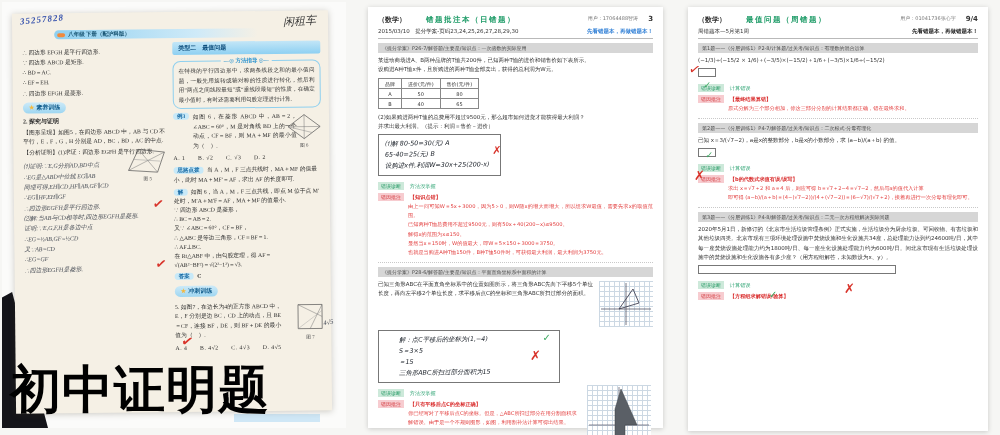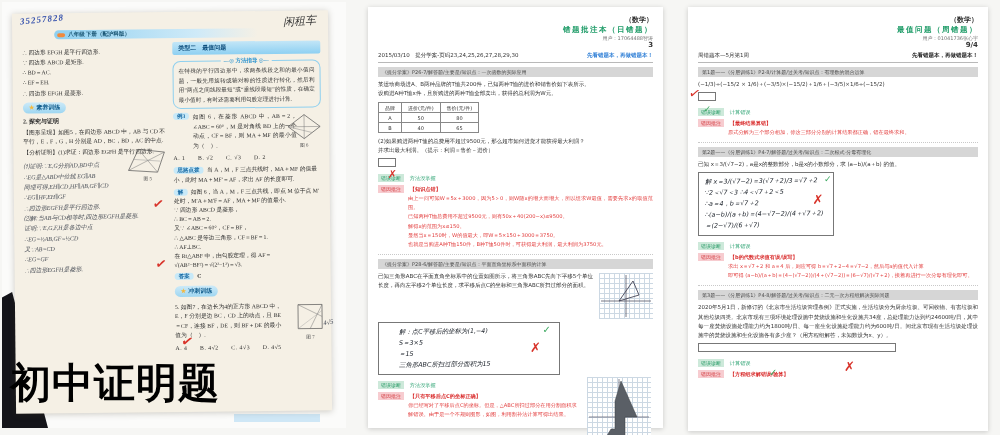--- a/index.html
+++ b/index.html
@@ -50,23 +50,23 @@
   .opt-line{margin:3px 0;letter-spacing:.5px;position:relative;}
   .solve-lines div{line-height:1.6;}
   .ans-row{margin:2px 0;}
   .margin-note{position:absolute;right:-10px;bottom:26px;font-size:6.5px;color:#3c4250;
                font-style:italic;transform:rotate(-10deg);}
   
   .page{position:absolute;background:#fff;box-shadow:0 1px 5px rgba(0,0,0,.18);
         box-sizing:border-box;padding:8px 10px;font-size:5.5px;color:#333;}
   #mid-page{left:368px;top:7px;width:295px;height:421px;}
   #right-page{left:688px;top:7px;width:300px;height:424px;}
-  .ph1{display:flex;align-items:flex-end;flex-direction:column;}
+  .ph1{display:flex;align-items:flex-start;}
   .ph-subj{font-weight:bold;font-size:7px;color:#333;}
-  .ph-title{color:#1f9c68;font-weight:bold;font-size:7.5px;letter-spacing:1.5px;margin-left:0;}
+  .ph-title{color:#1f9c68;font-weight:bold;font-size:7.5px;letter-spacing:1.5px;margin-left:20px;}
   .ph-user{margin-left:auto;font-size:5px;color:#777;}
   .ph-page{font-size:7px;color:#333;margin-left:10px;font-weight:bold;}
   .ph2{display:flex;margin-top:3px;font-size:5.5px;color:#333;}
   .slogan-blue{margin-left:auto;font-weight:bold;color:#2f7fd6;}
   .slogan-dark{margin-left:auto;font-weight:bold;color:#1b1b1b;}
   .phr{border-bottom:1px solid #b9b9b9;margin:3px 0 4px;}
   .qbar{background:#d6d6d6;color:#4a4a4a;font-size:5px;padding:2px 4px;margin:4px 0 3px;white-space:nowrap;overflow:hidden;}
   .qtext{line-height:1.65;text-align:justify;}
   .qtable{border-collapse:collapse;margin:4px 0;font-size:5px;}
   .qtable th,.qtable td{border:0.7px solid #888;padding:1.5px 6px;text-align:center;font-weight:normal;}
@@ -83,21 +83,21 @@
   .grid{background-color:#fff;
         background-image:linear-gradient(#ccd8e3 1px,transparent 1px),
                          linear-gradient(90deg,#ccd8e3 1px,transparent 1px);
         background-size:5px 5px;position:relative;}
   .q2fig{float:right;width:54px;height:46px;margin-left:6px;margin-top:1px;}
   .annofig-wrap{position:relative;}
   .annofig{position:absolute;right:2px;top:-4px;width:64px;height:80px;}
   .anno-narrow{width:200px;}
   svg{display:block;}
   
-  .overlay-caption{position:absolute;left:10px;top:356px;margin:0;font-size:41px;font-weight:bold;
+  .overlay-caption{position:absolute;left:10px;top:356px;margin:0;font-size:51px;font-weight:bold;
                    color:#000;letter-spacing:1px;z-index:20;font-family:"DejaVu Sans",sans-serif;}
 </style>
 </head>
 <body>
 
 <div class="photo">
   <div class="photo-edge"></div>
   <div class="blue-strip"></div>
 
   <div class="lp serif">
@@ -255,20 +255,25 @@
       <tr>
         <td>B</td>
         <td>40</td>
         <td>65</td>
       </tr>
     </tbody>
       </table>
     <div class="qtext">(2)如果购进两种T恤的总费用不超过9500元，那么超市如何进货才能获得最大利润？</div>
     <div class="qtext">并求出最大利润。（提示：利润＝售价－进价）</div>
     <div class="hand-box">
+      <div>
+          <div class="hw-line">⑴解 80-50=30(元) A</div>
+          <div class="hw-line">65-40=25(元) B</div>
+          <div class="hw-line">设购进x件,利润W=30x+25(200-x)</div>
+        </div>
       <span class="mark mk-red" style="right:-2px;top:10px;font-size:11px;">✗</span>
     </div>
     <div class="diag-row">
       <span class="lab lab-g">错误诊断</span>
       <span class="diag-text">方法没掌握</span>
     </div>
     <div class="diag-row">
       <span class="lab lab-r">错因批注</span>
       <span class="anno-head">【知识点错】</span>
     </div>
@@ -363,27 +368,20 @@
         <div>原式分解为三个部分相加，你这三部分分别的计算结果都正确，错在最终求和。</div>
       </div>
   </div>
 
   <div class="dotsep"></div>
 
   <div>
     <div class="qbar">第2题——《分层训练1》P4-7/解答题/过关考/知识点：二次根式·分母有理化</div>
     <div class="qtext">已知 x＝3/(√7−2)，a是x的整数部分，b是x的小数部分，求 (a−b)/(a＋b) 的值。</div>
     <div class="hand-box">
-      <div>
-          <div class="hw-line">解 x＝3/(√7−2)＝3(√7＋2)/3＝√7＋2</div>
-          <div class="hw-line">∵2＜√7＜3 ∴4＜√7＋2＜5</div>
-          <div class="hw-line">∴a＝4，b＝√7＋2</div>
-          <div class="hw-line">∴(a−b)/(a＋b)＝(4−√7−2)/(4＋√7＋2)</div>
-          <div class="hw-line">＝(2−√7)/(6＋√7)</div>
-        </div>
       <span class="mark mk-green" style="right:2px;top:2px;font-size:9px;">✓</span>
       <span class="mark mk-red" style="right:10px;top:20px;font-size:13px;">✗</span>
     </div>
     <div class="diag-row">
       <span class="lab lab-g">错误诊断</span>
       <span class="diag-text">计算错误</span>
     </div>
     <div class="diag-row">
       <span class="lab lab-r">错因批注</span>
       <span class="anno-head">【b的代数式求值有误/误写】</span>

